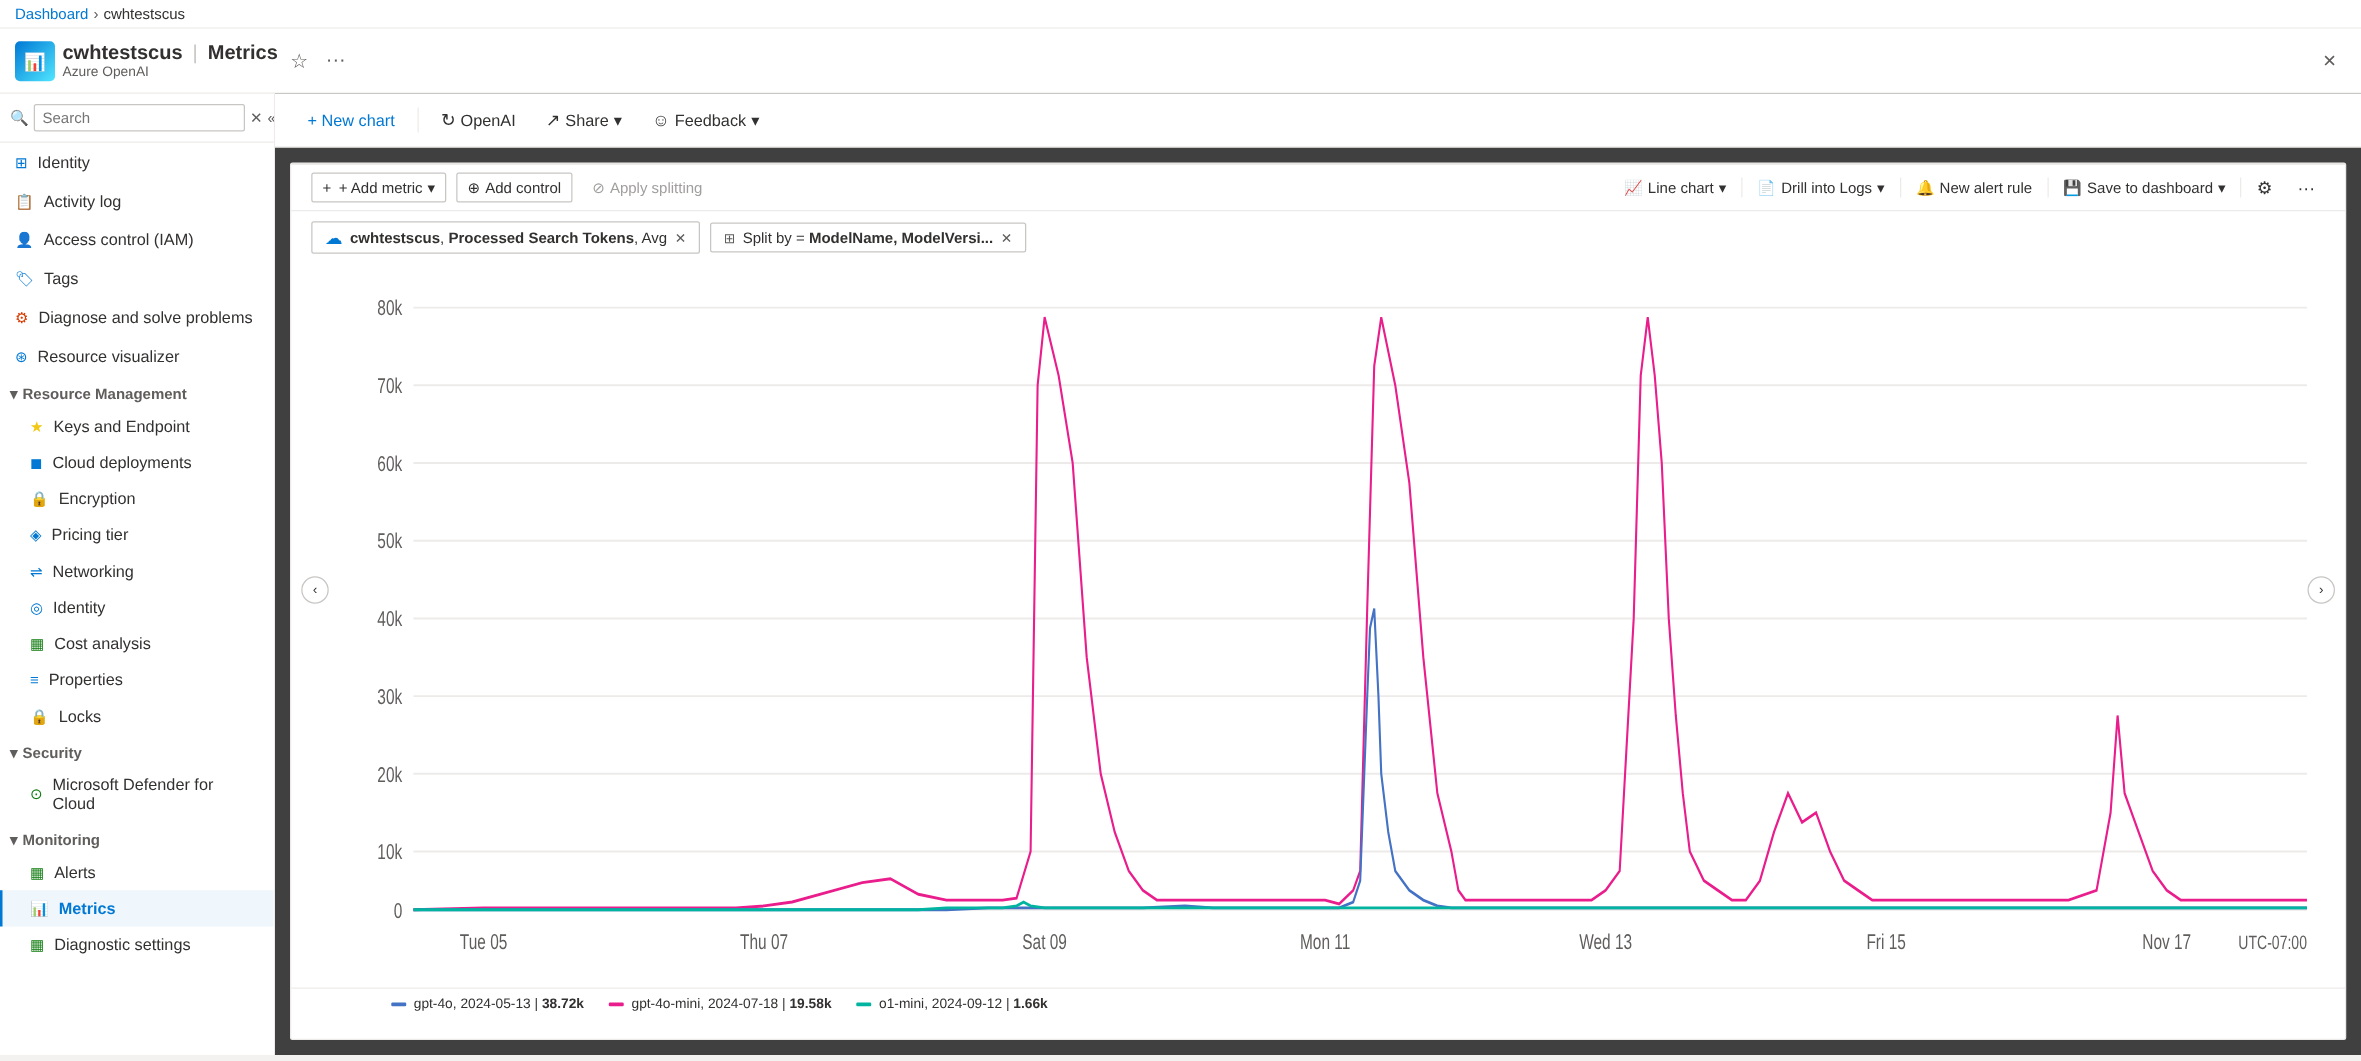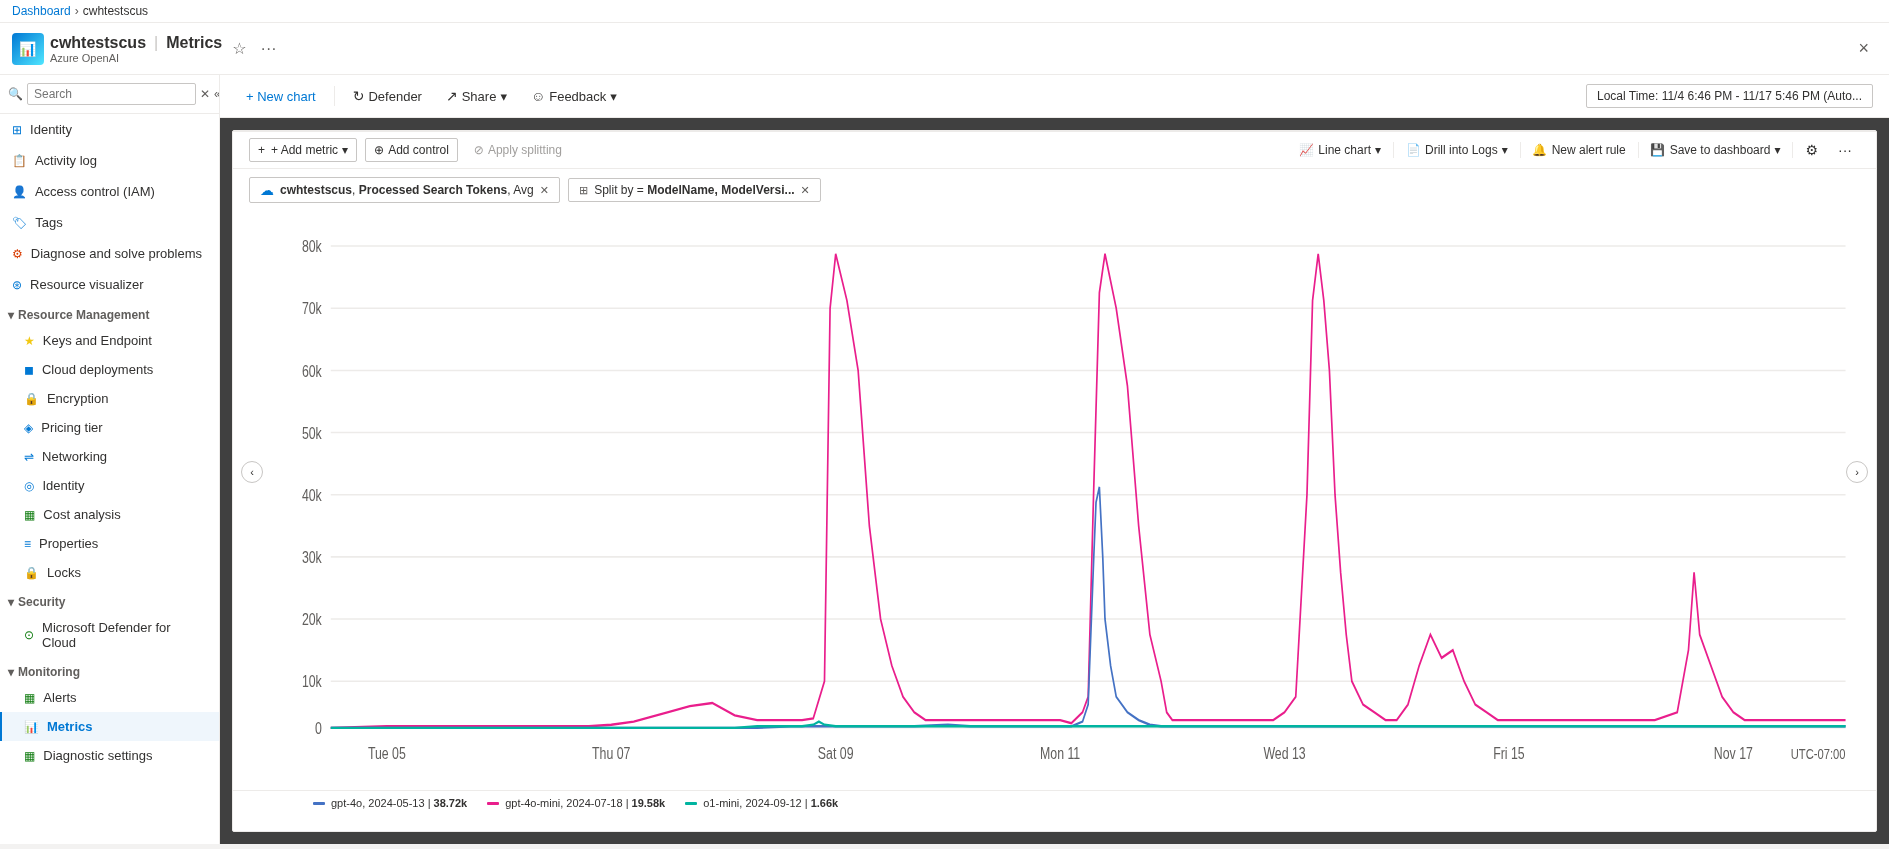--- a/index.html
+++ b/index.html
@@ -140,35 +140,32 @@
     </div>
   </div>
 
   <div style="flex:1; display:flex; flex-direction:column; overflow:hidden; background:#404040;">
 
     <div style="display:flex; align-items:center; padding:8px 16px; background:#fff; border-bottom:1px solid #edebe9; gap:4px;">
       <button style="display:flex; align-items:center; gap:4px; padding:5px 10px; border:none; background:none; cursor:pointer; color:#0078d4; font-size:13px; border-radius:2px;">+ New chart</button>
       <div style="width:1px; height:20px; background:#edebe9; margin:0 4px;"></div>
       <button style="display:flex; align-items:center; gap:4px; padding:5px 10px; border:none; background:none; cursor:pointer; color:#323130; font-size:13px; border-radius:2px;">
         <span style="font-size:14px;">↻</span>
-        <span>Defender</span>
+        <span>OpenAI</span>
       </button>
       <button style="display:flex; align-items:center; gap:4px; padding:5px 10px; border:none; background:none; cursor:pointer; color:#323130; font-size:13px; border-radius:2px;">
         <span style="font-size:14px;">↗</span>
         <span>Share</span>
         <span>▾</span>
       </button>
       <button style="display:flex; align-items:center; gap:4px; padding:5px 10px; border:none; background:none; cursor:pointer; color:#323130; font-size:13px; border-radius:2px;">
         <span style="font-size:14px;">☺</span>
         <span>Feedback</span>
         <span>▾</span>
       </button>
-      <div style="margin-left:auto;">
-        <button style="border:1px solid #c8c6c4; border-radius:2px; padding:4px 10px; font-size:12px; color:#323130; background:#fff; cursor:pointer; max-width:320px; overflow:hidden; text-overflow:ellipsis; white-space:nowrap;">Local Time: 11/4 6:46 PM - 11/17 5:46 PM (Auto...</button>
-      </div>
     </div>
 
     <div style="flex:1; padding:12px; overflow:hidden;">
       <div style="background:#fff; border:1px solid #edebe9; border-radius:2px; height:100%; display:flex; flex-direction:column;">
 
 
         <div style="display:flex; align-items:center; padding:6px 16px; border-top:1px solid #edebe9; border-bottom:1px solid #edebe9; gap:8px;">
           <button style="display:flex; align-items:center; gap:4px; padding:4px 8px; border:1px solid #c8c6c4; background:#fff; cursor:pointer; font-size:12px; color:#323130; border-radius:2px;">
             <span>+</span>
             <span style="margin-left:2px;">+ Add metric</span>

